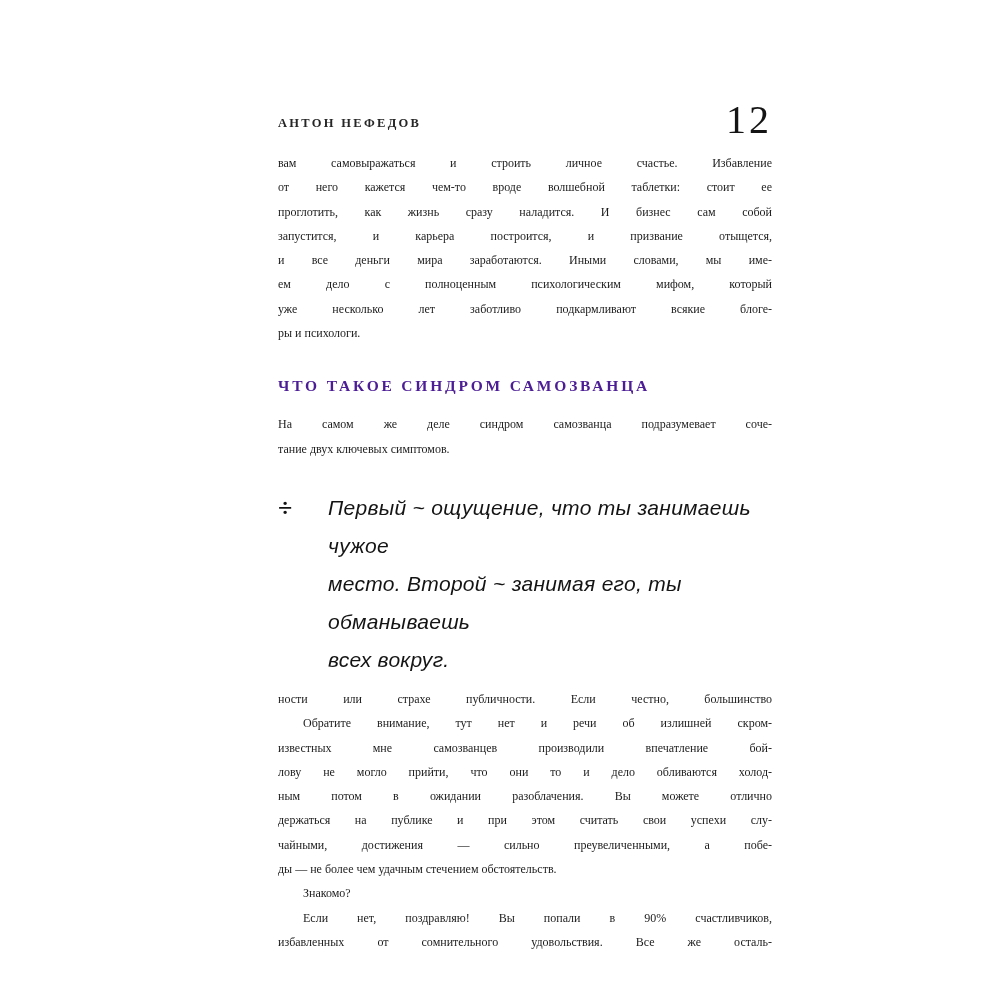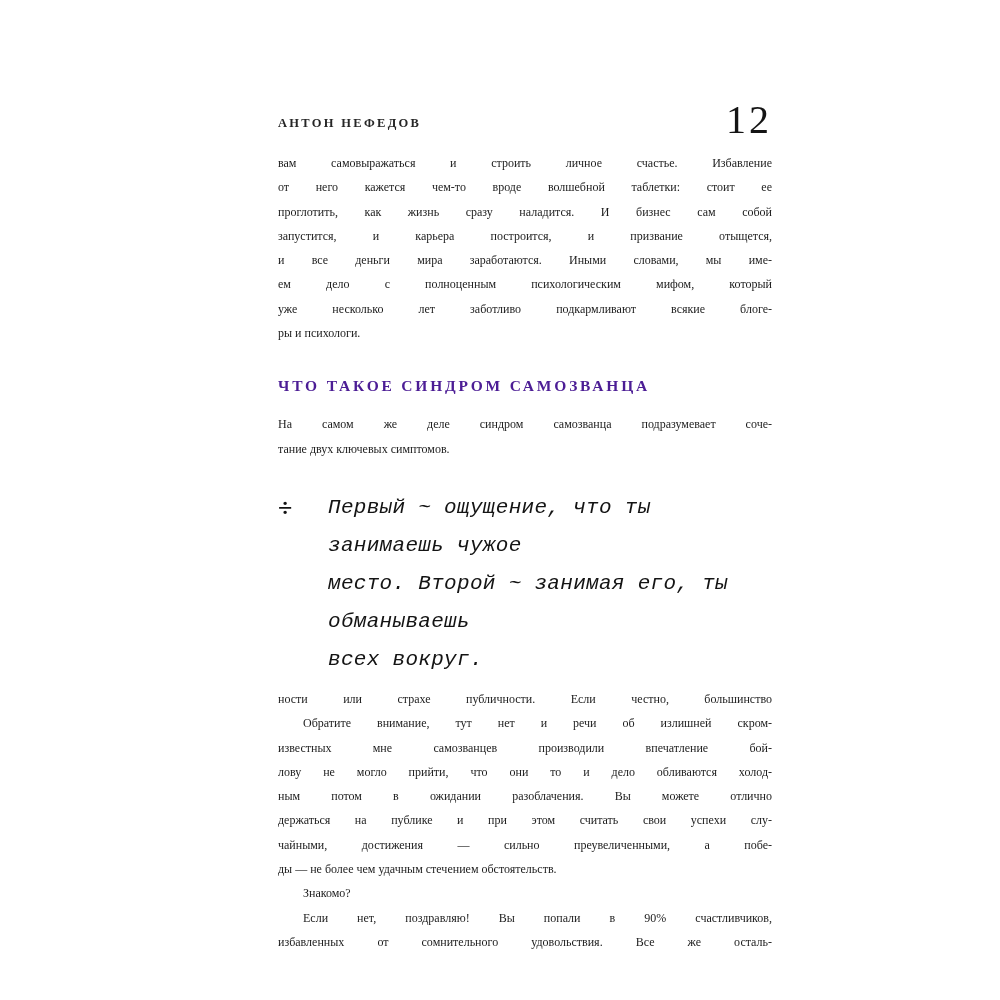--- a/index.html
+++ b/index.html
@@ -85,21 +85,21 @@
     font-size: 26px;
     line-height: 30px;
     font-weight: bold;
     padding-top: 4px;
     color: #111111;
   }
   .quote-lines {
     flex: 1;
   }
   .quote-line {
-    font-family: Liberation Mono, monospace;
+    font-family: Liberation Sans, sans-serif;
     font-style: italic;
     font-size: 21px;
     line-height: 38px;
     color: #141414;
     letter-spacing: 0.3px;
   }
 </style>
 </head>
 <body>
 

